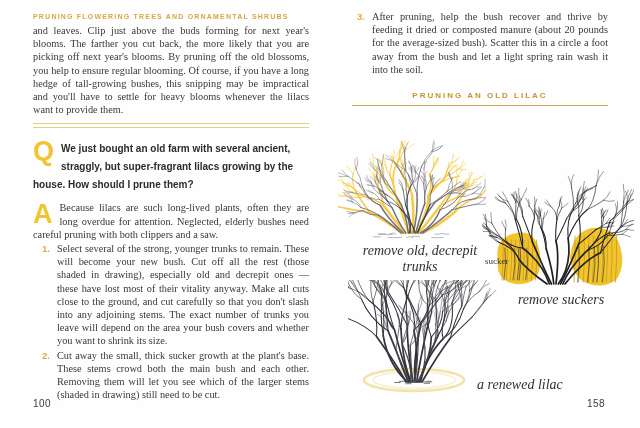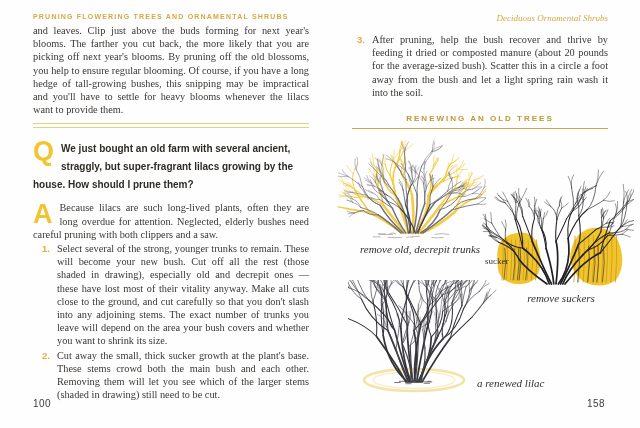--- a/index.html
+++ b/index.html
@@ -34,21 +34,21 @@
   .rp{position:absolute;left:352px;top:0;width:256px;}
   .runhead-right{margin-top:13px;text-align:right;font-style:italic;font-size:9px;
                  color:#d6a843;font-family:"Liberation Serif",serif;}
   .rp .step{margin-top:10px;}
   .rp .step .num{width:13px;margin-right:7px;}
   .fig-title{margin-top:15px;text-align:center;font-family:"Liberation Sans",sans-serif;
              font-weight:bold;font-size:8px;letter-spacing:2px;color:#bf9733;
              padding-bottom:5px;border-bottom:1px solid #c9a652;}
   
   .bush{position:absolute;}
-  .caption{position:absolute;font-style:italic;font-size:11px;color:#33302c;
+  .caption{position:absolute;font-style:italic;font-size:14px;color:#33302c;
            font-family:"Liberation Serif",serif;}
   .caption.center{text-align:center;}
   .plainlabel{position:absolute;font-style:normal;font-size:9px;color:#33302c;
               font-family:"Liberation Serif",serif;}
 </style>
 </head>
 <body>
 
 <div class="spread">
 
@@ -73,28 +73,27 @@
       <span class="stext body just">Select several of the strong, younger trunks to remain. These will become your new bush. Cut off all the rest (those shaded in drawing), especially old and decrepit ones — these have lost most of their vitality anyway. Make all cuts close to the ground, and cut carefully so that you don't slash into any adjoining stems. The exact number of trunks you leave will depend on the area your bush covers and whether you want to shrink its size.</span>
     </div>
     <div class="step">
       <span class="num">2.</span>
       <span class="stext body just">Cut away the small, thick sucker growth at the plant's base. These stems crowd both the main bush and each other. Removing them will let you see which of the larger stems (shaded in drawing) still need to be cut.</span>
     </div>
   </div>
   <div class="pagenum left">100</div>
 
   <div class="rp">
-    <div class="runhead-right">Deciduous Ornamental Shrubs</div>
 
     <div class="step">
       <span class="num">3.</span>
       <span class="stext body just">After pruning, help the bush recover and thrive by feeding it dried or composted manure (about 20 pounds for the average-sized bush). Scatter this in a circle a foot away from the bush and let a light spring rain wash it into the soil.</span>
     </div>
 
-    <div class="fig-title">RENEWING AN OLD TREES</div>
+    <div class="fig-title">PRUNING AN OLD LILAC</div>
   </div>
 
   <svg class="bush" id="bush1" viewBox="0 0 148 124" style="left:338px;top:121px;width:148px;height:124px">
       <g fill="none" stroke-linecap="round">
         <path d="M64.0 112.0 Q48.4 100.0 31.9 91.4" stroke="#F5CC43" stroke-width="2.60"></path>
         <path d="M31.9 91.4 Q15.9 89.1 8.0 87.4" stroke="#F5CC43" stroke-width="1.61"></path>
         <path d="M8.0 87.4 Q2.8 86.2 -6.6 84.0" stroke="#F5CC43" stroke-width="1.00"></path>
         <path d="M-6.6 84.0 Q-11.7 84.7 -14.7 83.9" stroke="#F5CC43" stroke-width="0.62"></path>
         <path d="M-6.6 84.0 Q-10.5 83.8 -15.0 81.0" stroke="#F5CC43" stroke-width="0.62"></path>
         <path d="M8.0 87.4 Q-0.2 84.8 -7.5 86.5" stroke="#F5CC43" stroke-width="1.00"></path>

